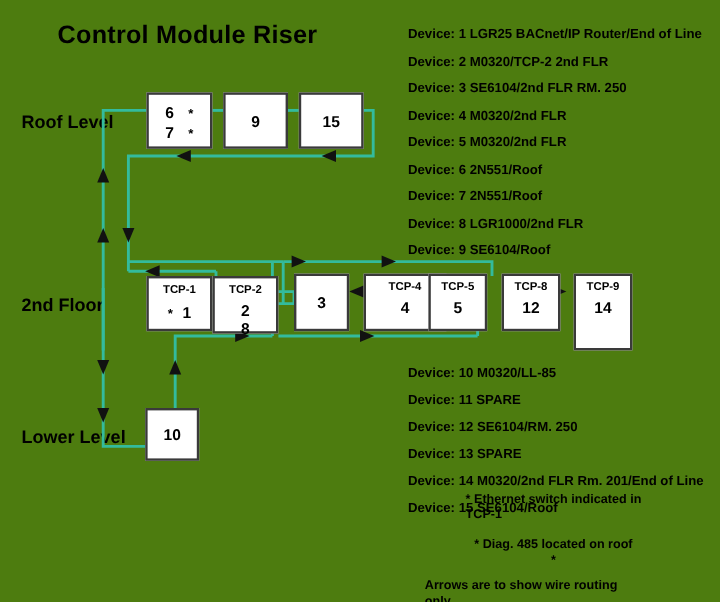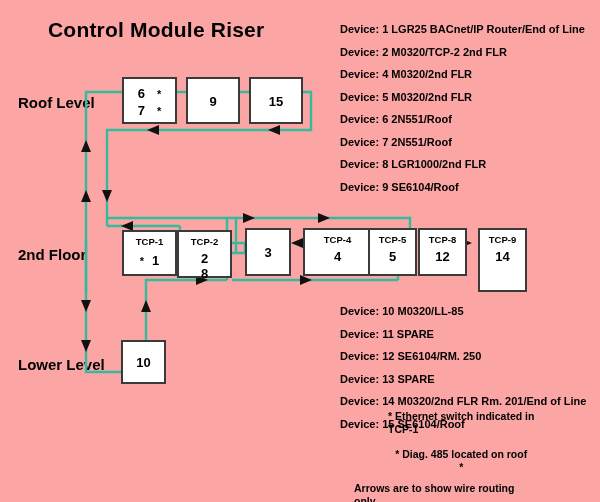--- a/index.html
+++ b/index.html
@@ -8,21 +8,21 @@
     background: #ffffff;
   }
   body {
     font-family: "Liberation Sans", sans-serif;
     color: #000000;
   }
   #page {
     position: relative;
     width: 600px;
     height: 502px;
-    background: #fca5a5;
+    background: #4d7c0f;
     overflow: hidden;
   }
 
   
   #title {
     position: absolute;
     left: 48px;
     top: 18px;
     font-size: 21px;
     font-weight: bold;
@@ -245,21 +245,21 @@
 
   <div class="dbox" id="box-3" style="left:245px; top:228px; width:46px; height:48px;">
     <div class="num center">3</div>
   </div>
 
   <div class="dbox" id="box-4" style="left:303px; top:228px; width:69px; height:48px;">
     <div class="tcp">TCP-4</div>
     <div class="num below-tcp">4</div>
   </div>
 
-  <div class="dbox" id="box-5" style="left:368px; top:228px; width:49px; height:48px;">
+  <div class="dbox" id="box-5" style="left:357px; top:228px; width:49px; height:48px;">
     <div class="tcp">TCP-5</div>
     <div class="num below-tcp">5</div>
   </div>
 
   <div class="dbox" id="box-12" style="left:418px; top:228px; width:49px; height:48px;">
     <div class="tcp">TCP-8</div>
     <div class="num below-tcp">12</div>
   </div>
 
   <div class="dbox" id="box-14" style="left:478px; top:228px; width:49px; height:64px;">
@@ -267,20 +267,21 @@
     <div class="num below-tcp">14</div>
   </div>
 
   <div class="dbox" id="box-10" style="left:121px; top:340px; width:45px; height:44px;">
     <div class="num center">10</div>
   </div>
 
   <div class="listblock" id="devlist-top">
     <div class="row">Device: 1 LGR25 BACnet/IP Router/End of Line</div>
     <div class="row">Device: 2 M0320/TCP-2 2nd FLR</div>
+    <div class="row">Device: 3 SE6104/2nd FLR RM. 250</div>
     <div class="row">Device: 4 M0320/2nd FLR</div>
     <div class="row">Device: 5 M0320/2nd FLR</div>
     <div class="row">Device: 6 2N551/Roof</div>
     <div class="row">Device: 7 2N551/Roof</div>
     <div class="row">Device: 8 LGR1000/2nd FLR</div>
     <div class="row">Device: 9 SE6104/Roof</div>
   </div>
 
   <div class="listblock" id="devlist-bottom">
     <div class="row">Device: 10 M0320/LL-85</div>

